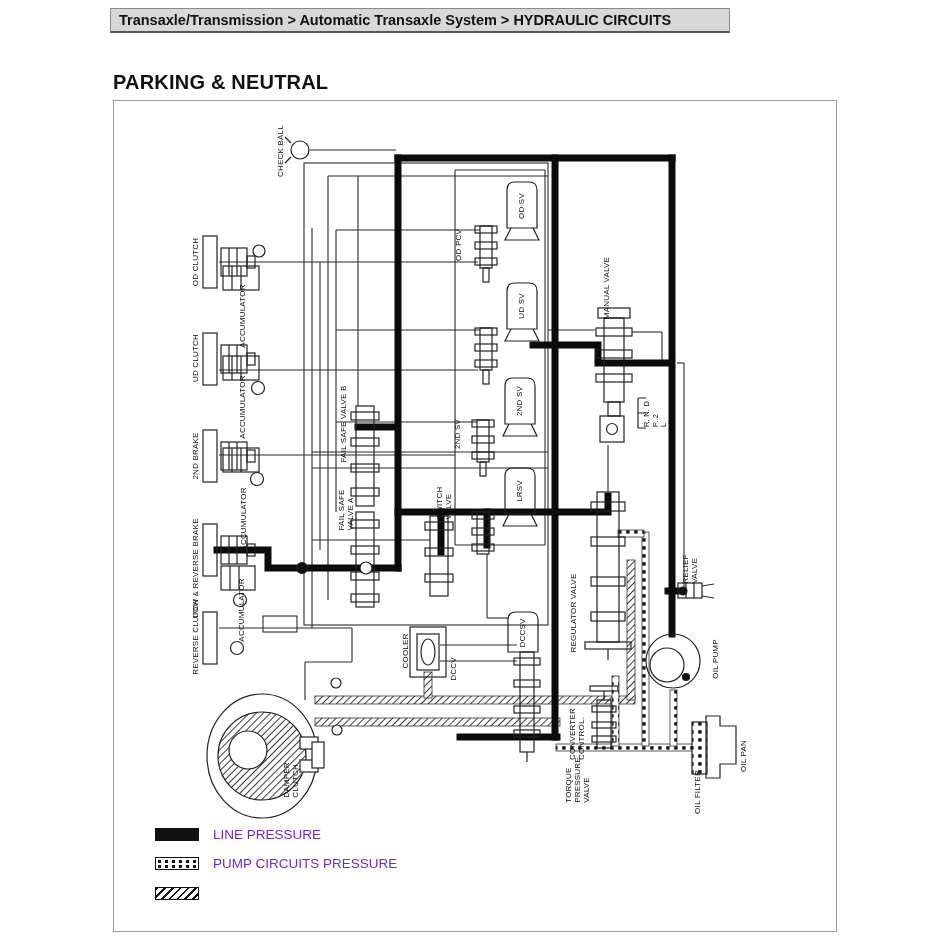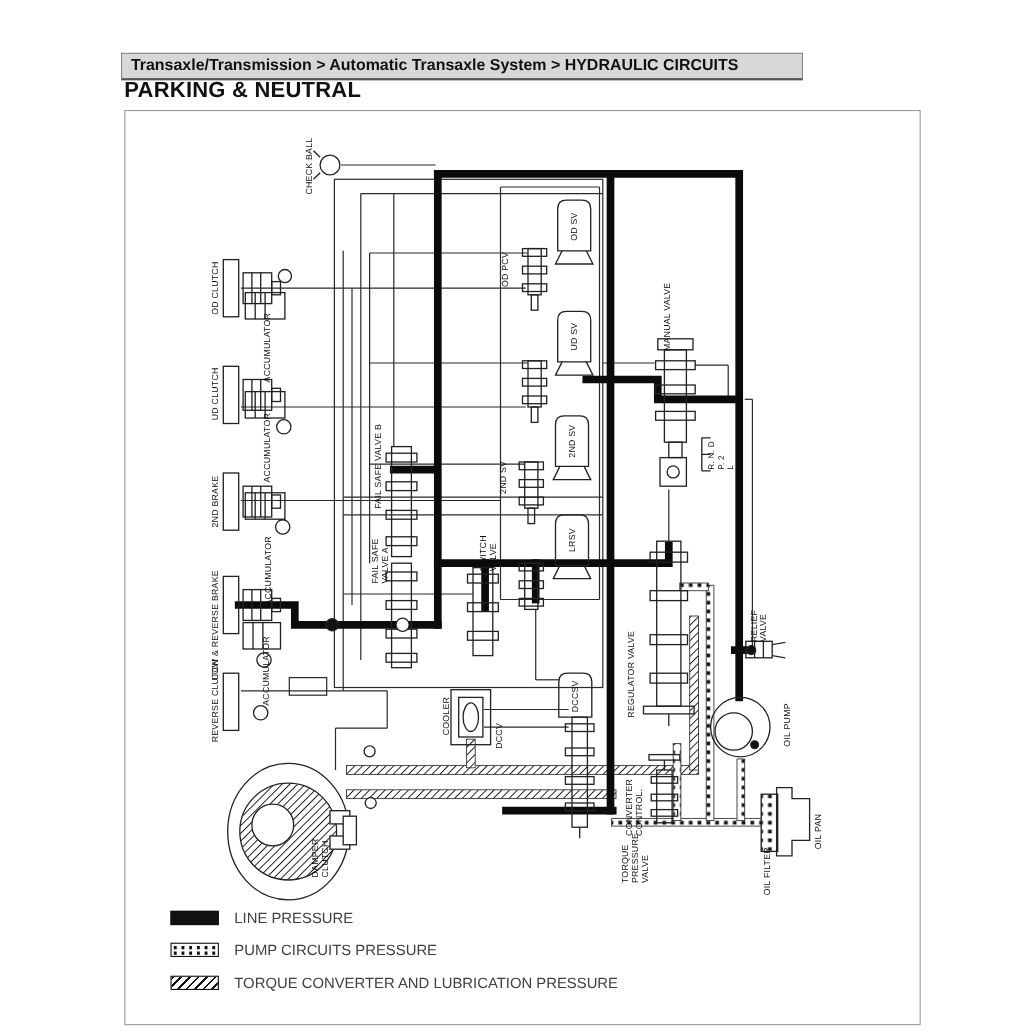--- a/index.html
+++ b/index.html
@@ -1,42 +1,42 @@
 <!DOCTYPE html>
 <html><head>
 <meta charset="utf-8">
 <style>
   html,body{margin:0;padding:0;background:#ffffff;width:941px;height:941px;overflow:hidden;
     font-family:"Liberation Sans",sans-serif;color:#111;}
   .abs{position:absolute;}
   
   .bc-bar{left:110px;top:8px;width:620px;height:25px;background:#d8d8d8;
     border:1px solid #8a8a8a;border-bottom:2px solid #555;display:flex;align-items:center;
-    padding-left:8px;box-sizing:border-box;font-size:14.5px;font-weight:bold;white-space:pre;margin-top:40px;}
+    padding-left:8px;box-sizing:border-box;font-size:14.5px;font-weight:bold;white-space:pre;}
   .bc-cur{}
   .page-title{left:113px;top:71px;font-size:20px;font-weight:bold;letter-spacing:.2px;}
   .diagram-frame{left:113px;top:100px;width:724px;height:832px;border:1px solid #9a9a9a;box-sizing:border-box;}
   svg{position:absolute;left:113px;top:100px;}
   
   .vlab{position:absolute;transform:translate(-50%,-50%) rotate(-90deg);
     font-size:8px;line-height:1.15;letter-spacing:.2px;white-space:pre;color:#0d0d0d;
     font-weight:500;text-align:left;}
   .vlab.sm{font-size:7.5px;}
   
   .legend{left:155px;top:820px;width:480px;}
   .leg-row{position:absolute;left:0;display:flex;align-items:center;gap:14px;height:16px;}
   .sw{width:44px;height:13px;border:1.6px solid #111;box-sizing:border-box;background:#fff;flex:0 0 auto;}
   .sw.solid{background:#111;}
   .sw.dots{background-image:
       repeating-linear-gradient(90deg,#111 0 3px,transparent 3px 7px),
       repeating-linear-gradient(90deg,#111 0 3px,transparent 3px 7px);
     background-size:7px 3px,7px 3px;background-position:2px 2px,2px 7px;
     background-repeat:repeat-x,repeat-x;}
   .sw.hatch{background-image:repeating-linear-gradient(135deg,#111 0 1.8px,transparent 1.8px 5.5px);}
-  .leg-label{font-size:13.5px;color:#404040;}
+  .leg-label{font-size:13.5px;color:#6d28d9;}
 </style>
 </head>
 <body>
 
 <div class="abs bc-bar">
   <span>Transaxle/Transmission &gt; Automatic Transaxle System &gt; </span><span class="bc-cur">HYDRAULIC CIRCUITS</span>
 </div>
 
 <div class="abs page-title">PARKING &amp; NEUTRAL</div>
 
@@ -369,15 +369,14 @@
   <div class="leg-row" style="top:6px">
     <div class="sw solid"></div>
     <span class="leg-label">LINE PRESSURE</span>
   </div>
   <div class="leg-row" style="top:35px">
     <div class="sw dots"></div>
     <span class="leg-label">PUMP CIRCUITS PRESSURE</span>
   </div>
   <div class="leg-row" style="top:65px">
     <div class="sw hatch"></div>
-    <span class="leg-label">TORQUE CONVERTER AND LUBRICATION PRESSURE</span>
   </div>
 </div>
 
 </body></html>

